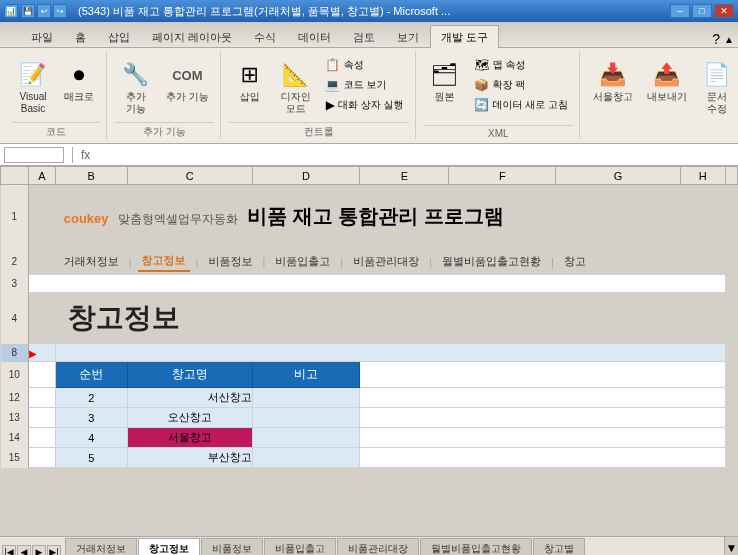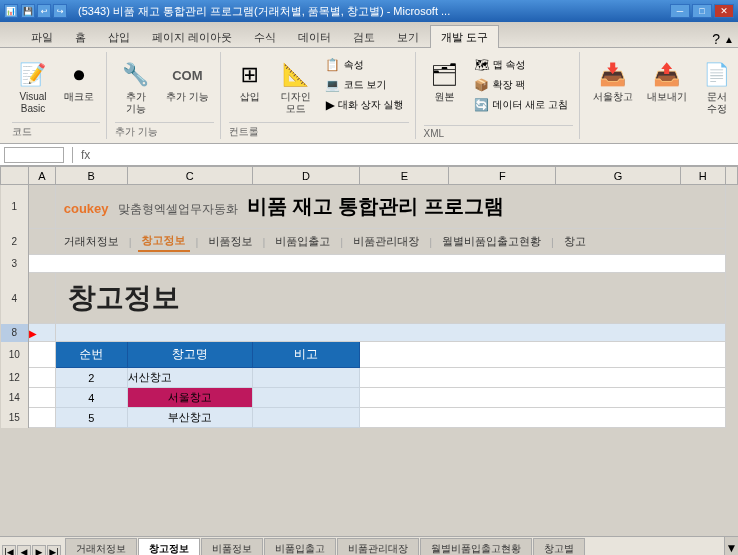--- a/index.html
+++ b/index.html
@@ -24,21 +24,21 @@
 
     
     .ribbon { background: #f0ece4; border-bottom: 1px solid #aaa; }
     .ribbon-tabs { display: flex; background: linear-gradient(to bottom, #d0ccc4, #e8e4dc); height: 26px; align-items: flex-end; padding-left: 20px; border-bottom: 1px solid #aaa; }
     .ribbon-tab { padding: 4px 10px 3px; font-size: 11px; cursor: pointer; border: 1px solid transparent; border-bottom: none; color: #333; height: 22px; display: flex; align-items: center; }
     .ribbon-tab.active { background: #f0ece4; border-color: #aaa; border-bottom-color: #f0ece4; color: #000; margin-bottom: -1px; height: 23px; }
 
     .ribbon-content { display: flex; padding: 4px 6px; gap: 2px; min-height: 80px; align-items: stretch; }
     .ribbon-group { display: flex; flex-direction: column; align-items: center; border-right: 1px solid #ccc; padding: 0 6px 0 6px; min-width: fit-content; }
     .ribbon-group-items { display: flex; gap: 4px; align-items: flex-start; flex: 1; padding: 4px 0 2px; }
-    .ribbon-group-label { font-size: 10px; color: #666; margin-top: 2px; width: 100%; border-top: 1px solid #ccc; padding-top: 2px; }
+    .ribbon-group-label { font-size: 10px; color: #666; text-align: center; margin-top: 2px; width: 100%; border-top: 1px solid #ccc; padding-top: 2px; }
     .ribbon-btn { display: flex; flex-direction: column; align-items: center; cursor: pointer; padding: 2px 4px; border: 1px solid transparent; border-radius: 2px; min-width: 36px; }
     .ribbon-btn .icon { width: 32px; height: 32px; display: flex; align-items: center; justify-content: center; font-size: 18px; }
     .ribbon-btn .label { font-size: 10px; text-align: center; line-height: 1.2; color: #333; }
 
     
     .formula-bar { display: flex; align-items: center; background: white; border-bottom: 1px solid #aaa; height: 22px; padding: 0 4px; gap: 4px; }
     .name-box { width: 60px; border: 1px solid #aaa; height: 16px; font-size: 11px; padding: 0 3px; }
     .formula-bar-sep { width: 1px; height: 16px; background: #aaa; margin: 0 4px; }
     .fx-label { font-size: 12px; color: #666; }
     .formula-input { flex: 1; border: none; outline: none; font-size: 11px; }
@@ -227,21 +227,21 @@
         <th style="background:#e8e4dc;border:1px solid #aaa;text-align:center;font-weight:normal;font-size:11px;width:140px;">G</th>
         <th style="background:#e8e4dc;border:1px solid #aaa;text-align:center;font-weight:normal;font-size:11px;width:50px;">H</th>
         <th style="background:#e8e4dc;border:1px solid #aaa;width:14px;"></th>
       </tr>
     </thead>
     <tbody>
 
       <tr style="height:36px;">
         <td class="row-num">1</td>
         <td style="border:1px solid #d0d0d0;"></td>
-        <td colspan="7" style="border:1px solid #d0d0d0; padding:8px 8px;">
+        <td colspan="7" style="border:1px solid #d0d0d0; padding:18px 8px;">
           <span class="coukey-logo">coukey</span>
           <span class="company-name" style="font-size:12px;color:#555;margin:0 6px;">맞춤형엑셀업무자동화</span>
           <strong style="font-size:20px;font-weight:bold;">비품 재고 통합관리 프로그램</strong>
         </td>
       </tr>
 
       <tr style="height:24px;">
         <td class="row-num">2</td>
         <td style="border:1px solid #d0d0d0;"></td>
         <td colspan="7" style="border:1px solid #d0d0d0;padding:2px 4px;">
@@ -290,37 +290,45 @@
         <td style="background:#1a6bb5;color:white;text-align:center;font-size:12px;border:1px solid #1555a0;padding:4px 0;width:80px;">순번</td>
         <td style="background:#1a6bb5;color:white;text-align:center;font-size:12px;border:1px solid #1555a0;padding:4px 0;width:140px;">창고명</td>
         <td style="background:#1a6bb5;color:white;text-align:center;font-size:12px;border:1px solid #1555a0;padding:4px 0;width:120px;">비고</td>
         <td colspan="4" style="border:1px solid #d0d0d0;background:white;"></td>
       </tr>
 
       <tr style="height:20px;">
         <td class="row-num">12</td>
         <td style="border:1px solid #d0d0d0;background:white;"></td>
         <td style="text-align:center;border:1px solid #c8d4e0;background:#dce8f4;font-size:11px;">2</td>
-        <td style="text-align:left;border:1px solid #c8d4e0;background:#dce8f4;font-size:11px;">서산창고</td>
+        <td style="text-align:right;border:1px solid #c8d4e0;background:#dce8f4;font-size:11px;">서산창고</td>
+        <td style="text-align:center;border:1px solid #c8d4e0;background:#dce8f4;font-size:11px;"></td>
+        <td colspan="4" style="border:1px solid #d0d0d0;background:white;"></td>
+      </tr>
+      <tr style="height:20px;">
+        <td class="row-num">13</td>
+        <td style="border:1px solid #d0d0d0;background:white;"></td>
+        <td style="text-align:center;border:1px solid #c8d4e0;background:#dce8f4;font-size:11px;">3</td>
+        <td style="text-align:center;border:1px solid #c8d4e0;background:#dce8f4;font-size:11px;">오산창고</td>
         <td style="text-align:center;border:1px solid #c8d4e0;background:#dce8f4;font-size:11px;"></td>
         <td colspan="4" style="border:1px solid #d0d0d0;background:white;"></td>
       </tr>
       <tr style="height:20px;margin-left:29px;">
         <td class="row-num">14</td>
         <td style="border:1px solid #d0d0d0;background:white;"></td>
         <td style="text-align:center;border:1px solid #c8d4e0;background:#dce8f4;font-size:11px;">4</td>
         <td style="text-align:center;border:1px solid #c8d4e0;background:#be185d;font-size:11px;">서울창고</td>
         <td style="text-align:center;border:1px solid #c8d4e0;background:#dce8f4;font-size:11px;"></td>
         <td colspan="4" style="border:1px solid #d0d0d0;background:white;"></td>
       </tr>
       <tr style="height:20px;">
         <td class="row-num">15</td>
         <td style="border:1px solid #d0d0d0;background:white;"></td>
         <td style="text-align:center;border:1px solid #c8d4e0;background:#dce8f4;font-size:11px;">5</td>
-        <td style="text-align:center;border:1px solid #c8d4e0;background:#dce8f4;font-size:11px;">부산창고</td>
+        <td style="text-align:right;border:1px solid #c8d4e0;background:#dce8f4;font-size:11px;">부산창고</td>
         <td style="text-align:center;border:1px solid #c8d4e0;background:#dce8f4;font-size:11px;"></td>
         <td colspan="4" style="border:1px solid #d0d0d0;background:white;"></td>
       </tr>
     </tbody>
   </table>
 </div>
 
 <div style="display:flex;flex-direction:column;background:#e8e4dc;border-top:1px solid #aaa;">
 
   <div style="display:flex;align-items:flex-end;height:22px;padding-left:2px;">

